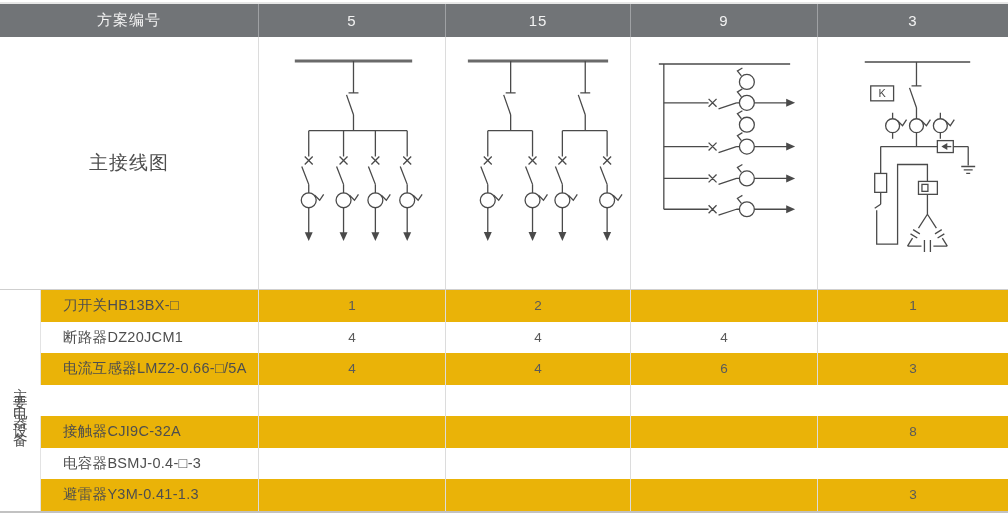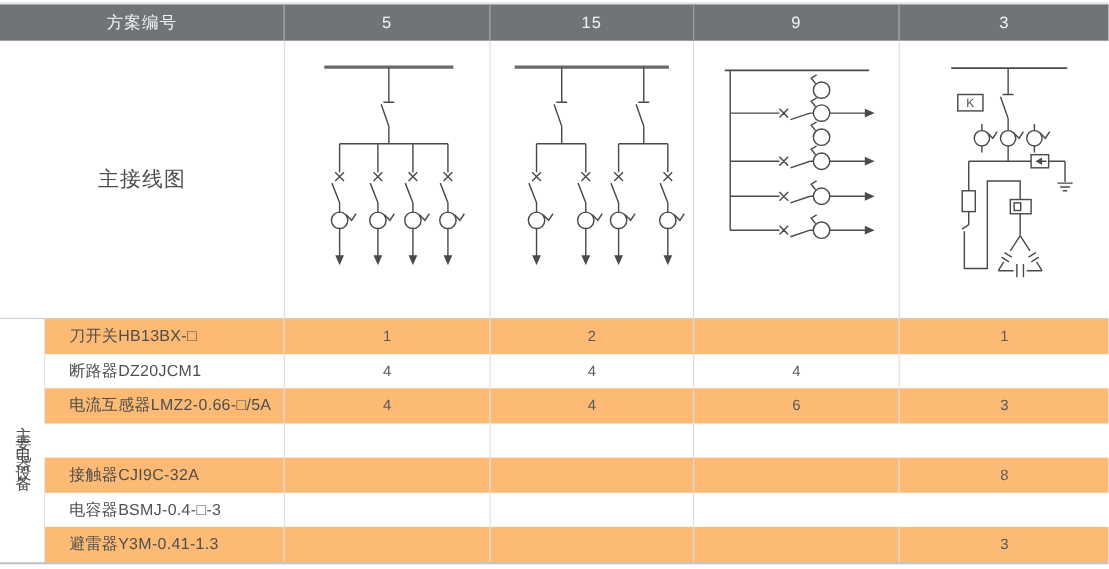--- a/index.html
+++ b/index.html
@@ -39,21 +39,21 @@
     padding-top:6px;
   }
   .name{
     display:flex;align-items:center;padding-left:22px;
     font-size:14.5px;color:#4e4e4e;letter-spacing:.3px;
   }
   .q{
     display:flex;align-items:center;justify-content:center;
     font-size:13.5px;color:#5a5a5a;
   }
-  .pk{background:#fdba74;}
+  .pk{background:#eab308;}
   svg .ln{stroke:#4a4a4a;stroke-width:1.3;fill:none;stroke-linecap:butt;}
   svg .bus{stroke:#6a6a6a;stroke-width:3;fill:none;}
   svg .thin{stroke:#4a4a4a;stroke-width:1.6;fill:none;}
   svg .ar{fill:#4a4a4a;stroke:none;}
   svg .bx{stroke:#4a4a4a;stroke-width:1.3;fill:none;}
   svg text{font-family:"Liberation Sans",sans-serif;}
 </style>
 </head>
 <body>
 

